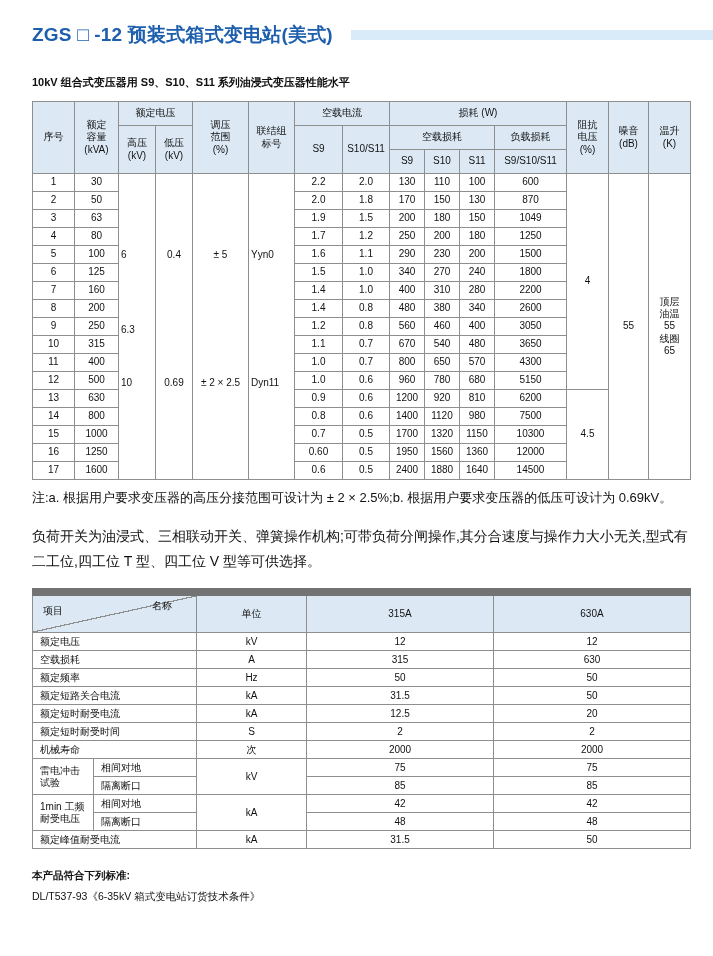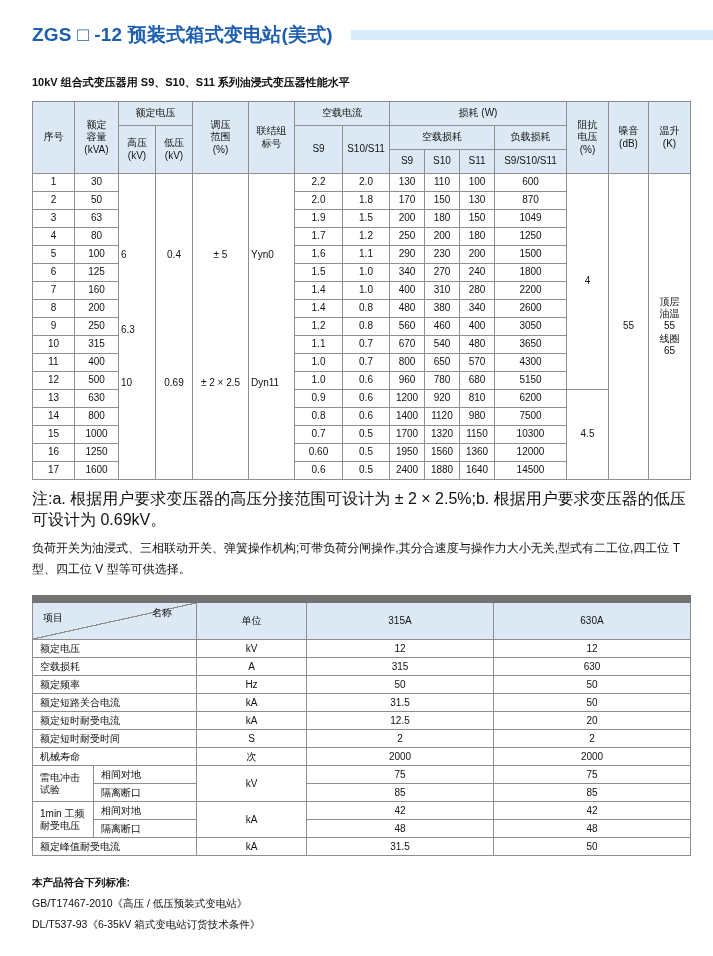--- a/index.html
+++ b/index.html
@@ -21,22 +21,22 @@
   table { border-collapse:collapse; table-layout:fixed; }
   .t1 { width:658px; margin-top:11px; font-size:10px; }
   .t1 th, .t1 td { border:1px solid #8e8e8e; text-align:center; vertical-align:middle; padding:0; line-height:1.22; }
   .t1 thead th { background:#dce9f5; font-weight:400; white-space:pre-line; height:21px; padding:1px 0; color:#111; }
   .t1 tbody td { height:17px; color:#111; }
   .span-cell { position:relative; }
   .span-cell .fv { position:absolute; left:0; right:0; transform:translateY(-50%); text-align:center; }
   .span-cell.hv .fv, .span-cell.conn .fv { text-align:left; padding-left:2px; }
   .temp-cell { white-space:pre-line; line-height:1.4; }
 
-  .note { margin-top:9px; font-size:16px; color:#111; }
-  .para { margin-top:7px; font-size:12px; line-height:1.75; color:#111; width:658px; }
+  .note { margin-top:9px; font-size:13px; color:#111; }
+  .para { margin-top:17px; font-size:14px; line-height:1.75; color:#111; width:658px; }
 
   
   .t2 { width:658px; margin-top:15px; font-size:10px; border-top:8px solid #737373; }
   .t2 th, .t2 td { border:1px solid #8e8e8e; text-align:center; vertical-align:middle; padding:0; line-height:1.2; color:#111; }
   .t2 thead th { background:#dce9f5; height:36px; font-weight:400; }
   .t2 tbody td { height:17px; }
   .t2 td.lbl { text-align:left; padding-left:7px; white-space:pre-line; }
   .diag { position:relative; background:#dce9f5; }
   .diag::before { content:""; position:absolute; inset:0;
     background:linear-gradient(to bottom right,
@@ -415,17 +415,16 @@
         <td>kA</td>
         <td>31.5</td>
         <td>50</td>
       </tr>
     </tbody>
   </table>
 
 
   <div class="standards">
     <div class="intro">本产品符合下列标准:</div>
-    <div>GB/T17467-2010《高压 / 低压预装式变电站》</div>
     <div>DL/T537-93《6-35kV 箱式变电站订货技术条件》</div>
   </div>
 
 </div>
 
 </body></html>

